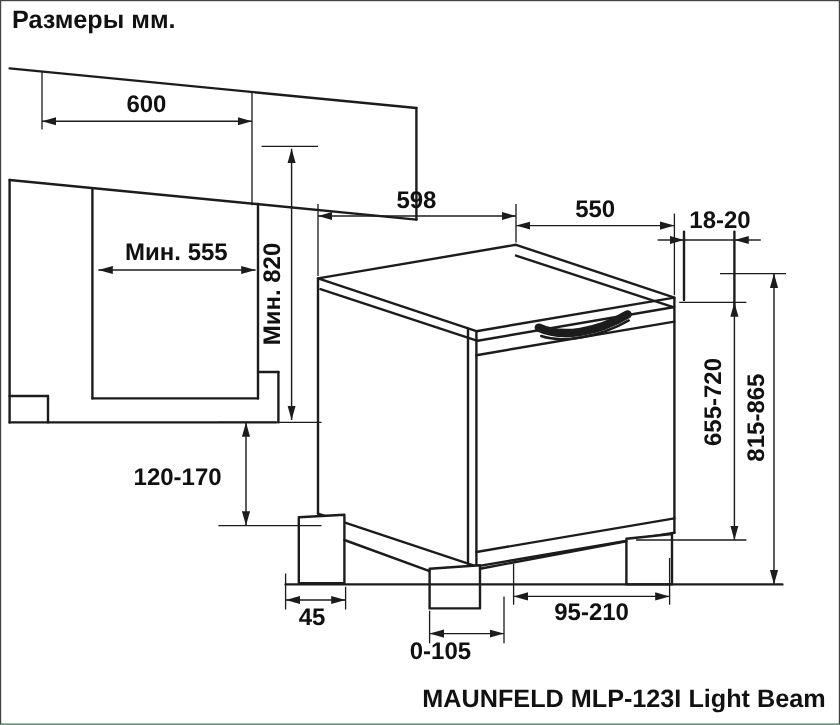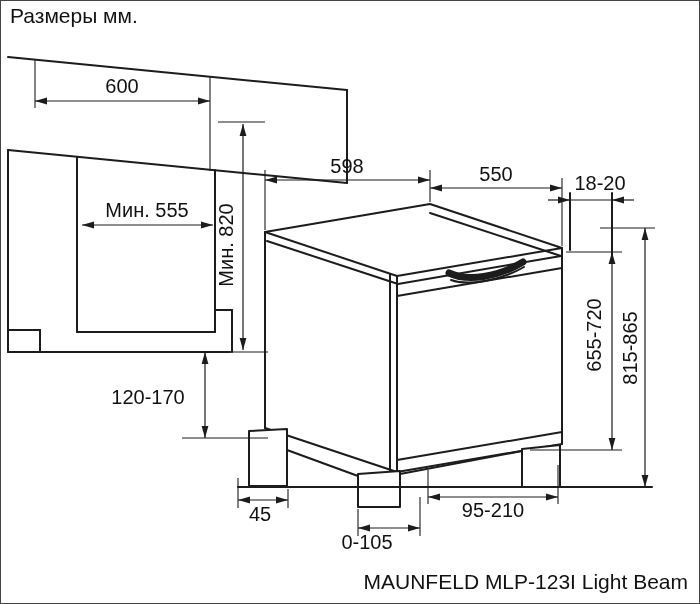--- a/index.html
+++ b/index.html
@@ -1,18 +1,19 @@
 <!DOCTYPE html>
 <html><head>
 <meta charset="utf-8">
 <style>
   html,body{margin:0;padding:0;background:#e9e9e9;}
   .frame{
     width:700px;height:604px;background:#22c55e;position:relative;
     font-family:"Liberation Sans", sans-serif;
+    font-weight:bold;
   }
   svg{display:block;}
   .obj line,.obj path,.obj polygon,.obj polyline{
     stroke:#1c1c1c;stroke-width:2;fill:none;stroke-linejoin:round;stroke-linecap:round;
   }
   .obj polygon.foot{fill:#ffffff;}
   .dim line{stroke:#1c1c1c;stroke-width:1.2;}
   .dim .ext{stroke-width:1.1;}
   text{
     font-family:"Liberation Sans", sans-serif;

